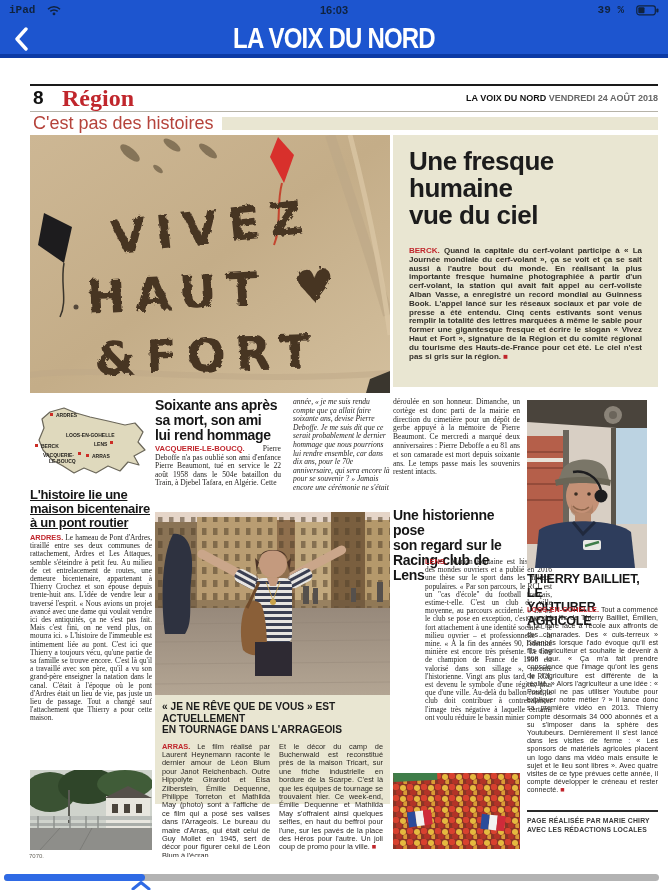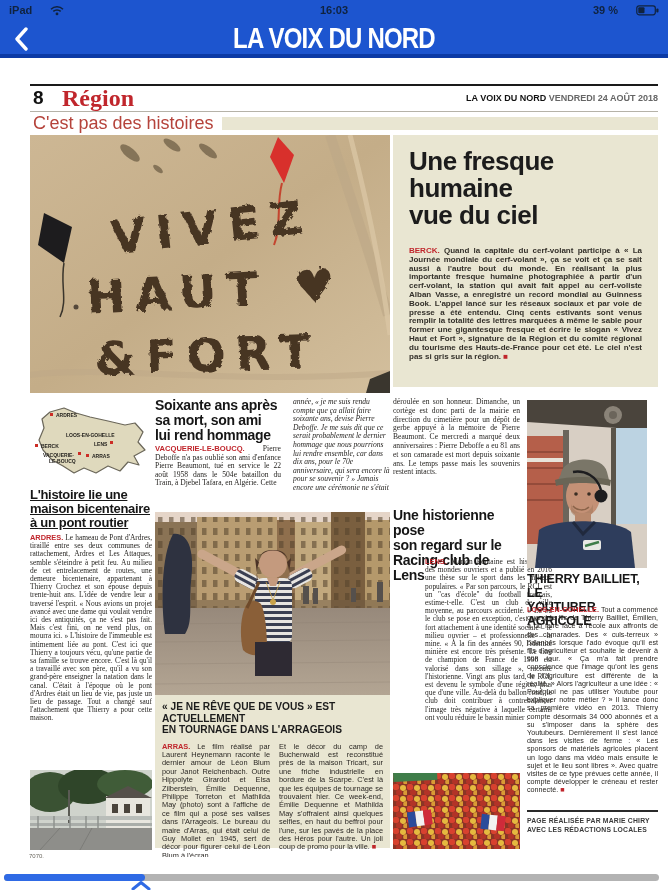--- a/index.html
+++ b/index.html
@@ -3,21 +3,21 @@
 <meta charset="utf-8">
 <style>
   * { margin:0; padding:0; box-sizing:border-box; }
   html,body { width:668px; height:890px; }
   body { font-family:"Liberation Sans", sans-serif; background:#ffffff; position:relative; overflow:hidden; }
 
   
   .statusbar { position:absolute; left:0; top:0; width:668px; height:20px; background:#1d55cf;
     display:flex; align-items:center; justify-content:space-between; padding:0 9px; color:#10233f;
     font-size:11px; font-weight:bold; }
-  .statusbar .grp { display:flex; align-items:center; gap:18px; }
+  .statusbar .grp { display:flex; align-items:center; gap:12px;font-family:Liberation Mono, monospace; }
   .statusbar .time { position:absolute; left:0; right:0; text-align:center; }
   .navbar { position:absolute; left:0; top:20px; width:668px; height:38px; background:#1d55cf;
     border-bottom:4px solid #0c3aa5; }
   .navbar .title { position:absolute; left:0; right:0; top:1px; text-align:center; color:#ffffff;
     font-size:30px; font-weight:bold; transform:scaleX(0.8); letter-spacing:-1px; }
   .backbtn { position:absolute; left:14px; top:7px; width:18px; height:24px; cursor:pointer; }
 
   
   .page { position:absolute; left:25px; top:70px; width:637px; height:800px; background:#fff; }
   .abs { position:absolute; }
@@ -299,21 +299,21 @@
         <circle cx="118" cy="90" r="3" fill="#c9a34a"></circle>
         <line x1="111" y1="70" x2="118" y2="88" stroke="#c9a34a" stroke-width="0.8"></line>
         <line x1="125" y1="70" x2="118" y2="88" stroke="#c9a34a" stroke-width="0.8"></line>
         <path d="M92,92 C86,100 84,122 88,138 C96,146 108,144 112,138 C112,118 110,100 106,92 C102,88 96,88 92,92 Z" fill="#8a5f38"></path>
         <line x1="104" y1="70" x2="92" y2="96" stroke="#6e4a2a" stroke-width="3"></line>
         <rect x="100" y="130" width="37" height="34" fill="#2e2a33"></rect>
       </g>
     </svg>
   </div>
 
-  <div class="abs beige" style="left:130px; top:625px; width:235px; height:153px; padding:6px 7px;">
+  <div class="abs beige" style="left:130px; top:625px; width:235px; height:109px; padding:6px 7px;">
     <div class="cap-title">« JE NE RÊVE QUE DE VOUS » EST ACTUELLEMENT</div>
     <div class="cap-title">EN TOURNAGE DANS L'ARRAGEOIS</div>
     <div style="display:flex; margin-top:7px;">
       <div class="sans-sm" style="width:108px; margin-right:9px; height:114px;">
         <span class="loc">ARRAS.</span>
         <span>Le film réalisé par Laurent Heynemann raconte le dernier amour de Léon Blum pour Janot Reichenbach. Outre Hippolyte Girardot et Elsa Zilberstein, Émilie Dequenne, Philippe Torreton et Mathilda May (photo) sont à l'affiche de ce film qui a posé ses valises dans l'Arrageois. Le bureau du maire d'Arras, qui était celui de Guy Mollet en 1945, sert de décor pour figurer celui de Léon Blum à l'écran.</span>
       </div>
       <div class="sans-sm" style="width:104px; height:114px;">
         <span>Et le décor du camp de Buchenwald est reconstitué près de la maison Tricart, sur une friche industrielle en bordure de la Scarpe. C'est là que les équipes de tournage se trouvaient hier. Ce week-end, Émilie Dequenne et Mathilda May s'offraient ainsi quelques selfies, en haut du beffroi pour l'une, sur les pavés de la place des Héros pour l'autre. Un joli coup de promo pour la ville.</span>
         <span class="endsq">■</span>

